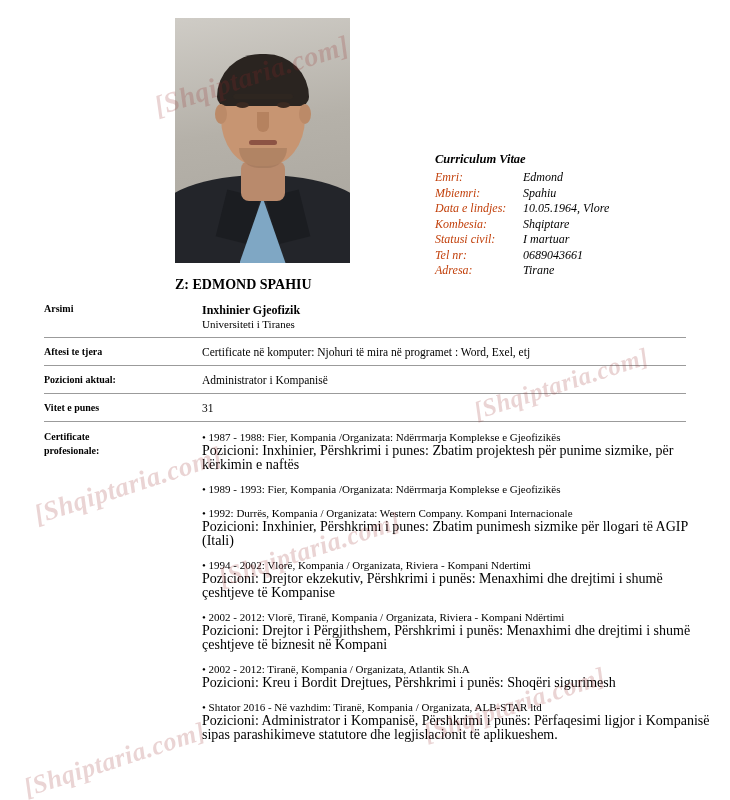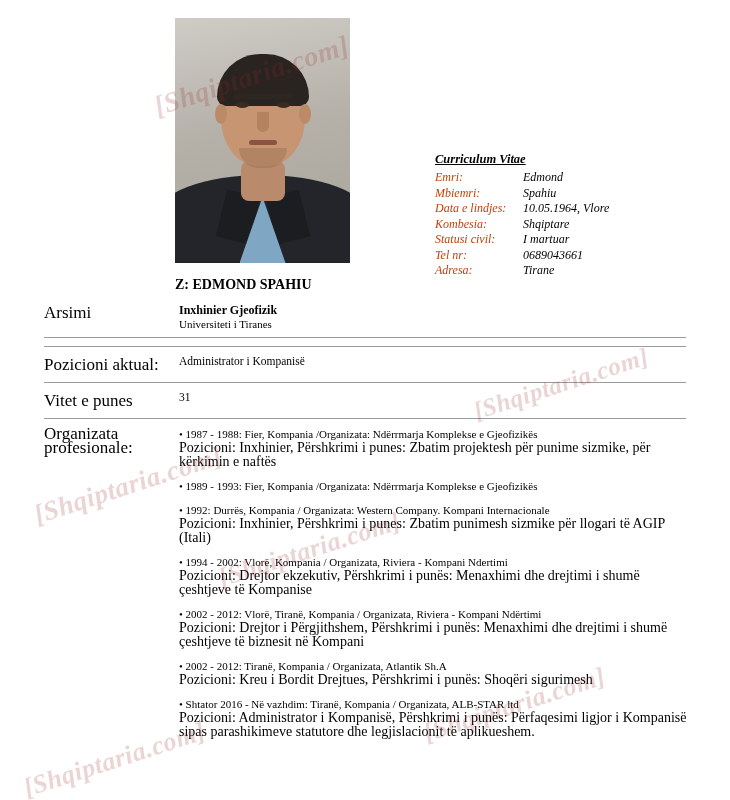--- a/index.html
+++ b/index.html
@@ -138,21 +138,20 @@
     position: absolute;
     left: 435px;
     top: 152px;
     font-family: "Liberation Serif", serif;
   }
   .cv-title {
     font-size: 12.5px;
     font-weight: bold;
     font-style: italic;
     margin-bottom: 3px;
-    text-decoration: underline;
   }
   .cv-rows { font-size: 12px; }
   .cv-row { display: flex; line-height: 15.5px; }
   .cv-label {
     width: 88px;
     font-style: italic;
     color: #c2410c;
   }
   .cv-val { font-style: italic; }
 
@@ -169,25 +168,25 @@
   .sections {
     position: absolute;
     left: 0; top: 303px;
     width: 730px;
   }
   .row {
     display: flex;
     align-items: flex-start;
   }
   .row .lbl {
-    width: 179px;
+    width: 202px;
     padding-left: 44px;
     box-sizing: border-box;
-    font-size: 17px;
-    font-weight: normal;
+    font-size: 10px;
+    font-weight: bold;
   }
   .row .val {
     width: 510px;
     font-size: 11.5px;
   }
   .sep {
     height: 1px;
     background: #9b9b9b;
     margin: 7px 44px 8px 44px;
   }
@@ -275,40 +274,44 @@
   <div class="row">
     <div class="lbl">Arsimi</div>
     <div class="val">
       <div class="bold-sub">Inxhinier Gjeofizik</div>
       <div class="sub2">Universiteti i Tiranes</div>
     </div>
   </div>
 
   <div class="sep"></div>
 
+  <div class="row">
+    <div class="lbl">Aftesi te tjera</div>
+    <div class="val">Certificate në komputer: Njohuri të mira në programet : Word, Exel, etj</div>
+  </div>
 
   <div class="sep"></div>
 
   <div class="row">
     <div class="lbl">Pozicioni aktual:</div>
     <div class="val">Administrator i Kompanisë</div>
   </div>
 
   <div class="sep"></div>
 
   <div class="row">
     <div class="lbl">Vitet e punes</div>
     <div class="val">31</div>
   </div>
 
   <div class="sep"></div>
 
   <div class="row">
     <div class="lbl lbl2">
-      <div>Organizata</div>
+      <div>Certificate</div>
       <div>profesionale:</div>
     </div>
     <div class="val">
 
       <div class="exp-item">
         <div class="l1">• 1987 - 1988: Fier, Kompania /Organizata: Ndërrmarja Komplekse e Gjeofizikës</div>
         <div class="l2">Pozicioni: Inxhinier, Përshkrimi i punes: Zbatim projektesh për punime sizmike, për kërkimin e naftës</div>
       </div>
       <div class="exp-item">
         <div class="l1">• 1989 - 1993: Fier, Kompania /Organizata: Ndërrmarja Komplekse e Gjeofizikës</div>

